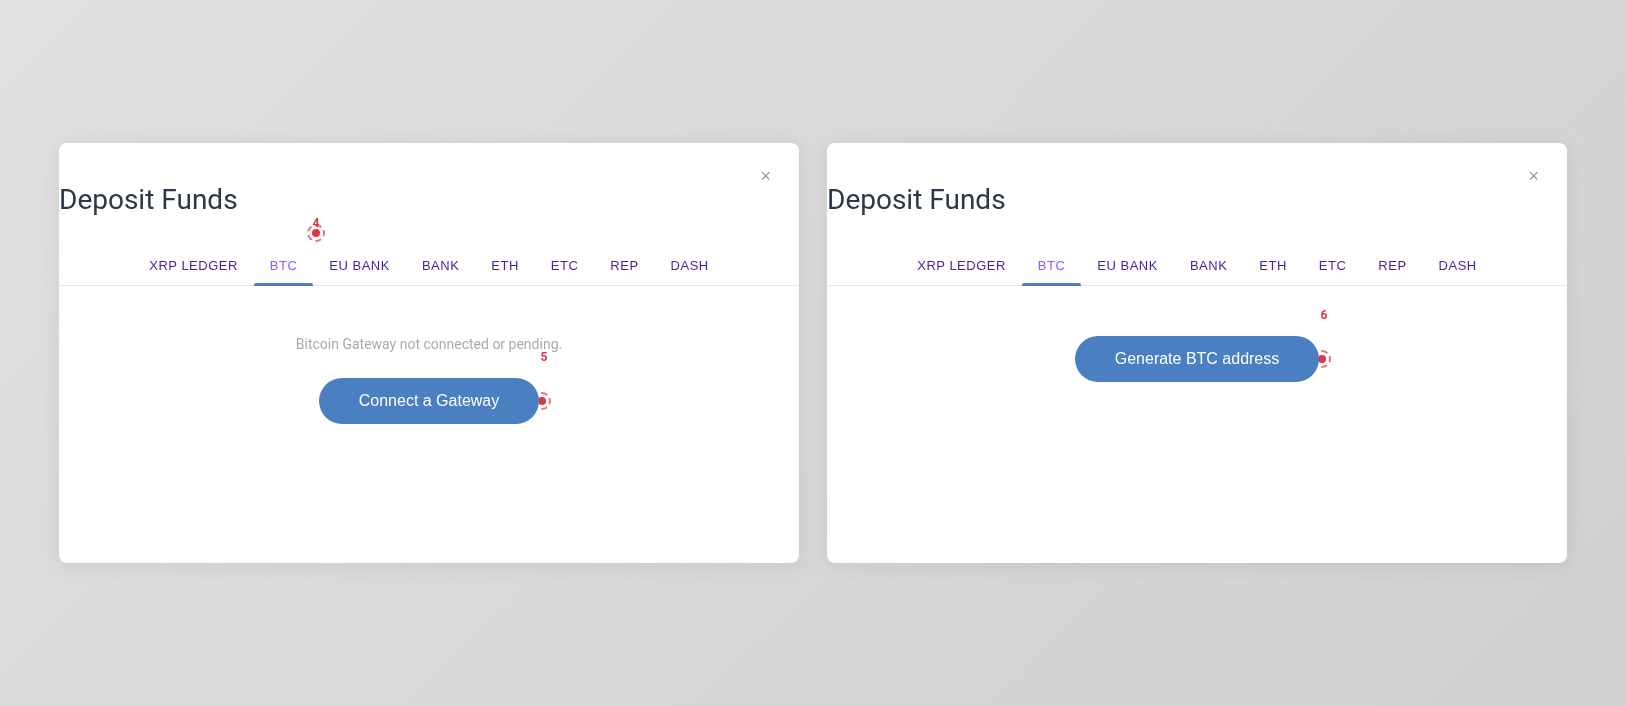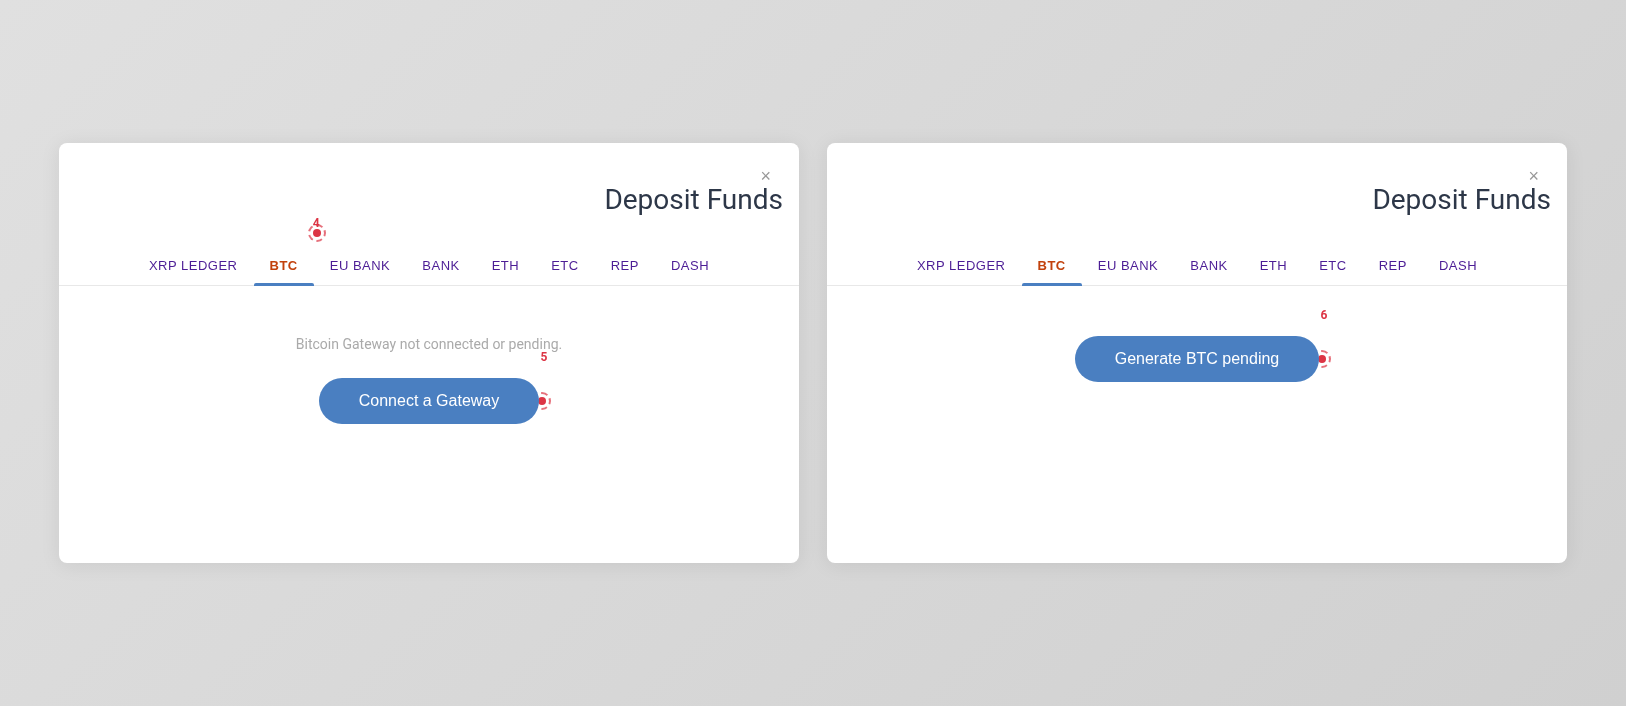--- a/index.html
+++ b/index.html
@@ -38,21 +38,21 @@
       background: none;
       border: none;
       cursor: pointer;
       color: #999;
       font-size: 18px;
       line-height: 1;
       padding: 4px;
     }
 
     .panel-title {
-      text-align: right;
+      text-align: left;
       font-size: 28px;
       font-weight: 400;
       color: #2d3748;
       padding: 40px 16px 30px 0;
     }
 
     .tabs {
       display: flex;
       align-items: center;
       justify-content: center;
@@ -70,22 +70,22 @@
       cursor: pointer;
       position: relative;
       letter-spacing: 0.5px;
       text-transform: uppercase;
       white-space: nowrap;
       border: none;
       background: none;
     }
 
     .tab.active {
-      color: #c2410c;
-      font-weight: 700;
+      color: #8b5cf6;
+      font-weight: 400;
     }
 
     .tab.active::after {
       content: '';
       position: absolute;
       bottom: -1px;
       left: 0;
       right: 0;
       height: 3px;
       background: #4a7fc1;
@@ -230,18 +230,18 @@
 
     <div class="panel-body">
       <div style="position:relative; display:inline-block;">
         
         <span class="step-number" style="position:absolute; top:-28px; right:-8px; font-size:12px; font-weight:700; color:#dc3545;">6</span>
         
         <span class="dot-indicator" style="position:absolute; right:-12px; top:50%; transform:translateY(-50%);">
           <span class="ring"></span>
           <span class="core"></span>
         </span>
-        <button class="primary-btn">Generate BTC pending</button>
+        <button class="primary-btn">Generate BTC address</button>
       </div>
     </div>
   </div>
 
 </div>
 
 </body></html>

